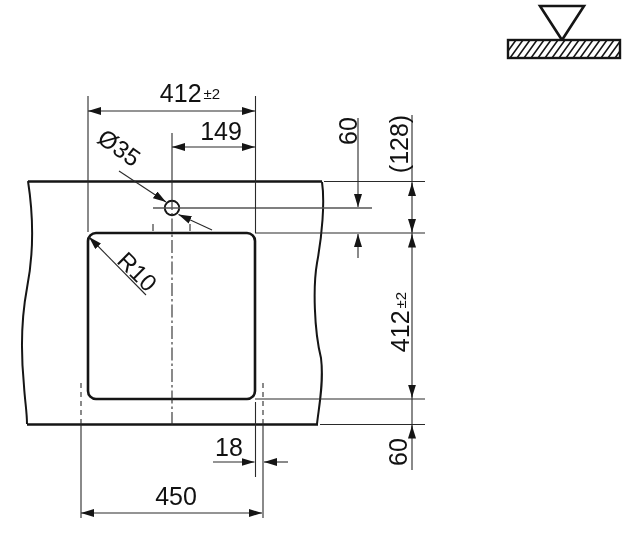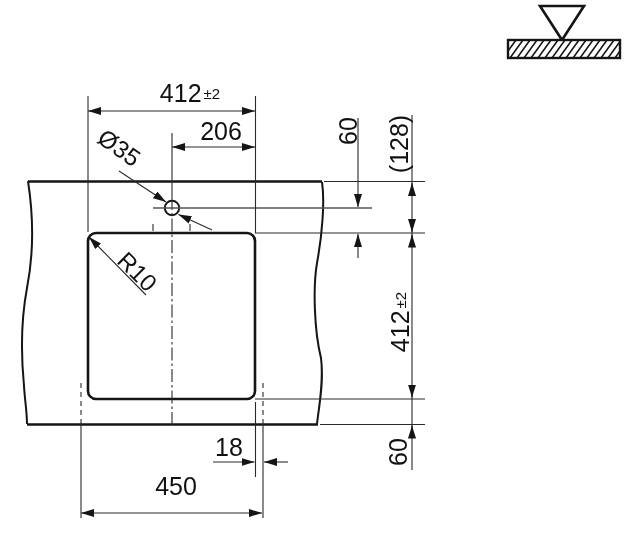--- a/index.html
+++ b/index.html
@@ -100,31 +100,31 @@
 
       <line x1="213" y1="462" x2="254.5" y2="462" marker-end="url(#arr)"></line>
       <line x1="288" y1="462" x2="264" y2="462" marker-end="url(#arr)"></line>
 
       <line x1="81" y1="513" x2="262" y2="513" marker-start="url(#arr)" marker-end="url(#arr)"></line>
     </g>
   </svg>
 
   <div class="dim" style="left:190px;top:93px;"><span>412</span><span class="tol">±2</span></div>
 
-  <div class="dim" style="left:221px;top:131px;">206</div>
+  <div class="dim" style="left:221px;top:131px;">149</div>
 
   <div class="dim diag35" style="left:119px;top:148px;font-size:24px;">Ø35</div>
 
   <div class="dim diag45" style="left:137px;top:272px;font-size:24px;">R10</div>
 
   <div class="dim rot" style="left:348px;top:131px;">60</div>
 
   <div class="dim rot" style="left:399px;top:144px;">(128)</div>
 
   <div class="dim rot" style="left:400px;top:322px;"><span>412</span><span class="tol">±2</span></div>
 
   <div class="dim rot" style="left:398px;top:452px;">60</div>
 
   <div class="dim" style="left:229px;top:447px;">18</div>
 
-  <div class="dim" style="left:176px;top:486px;">450</div>
+  <div class="dim" style="left:176px;top:496px;">450</div>
 
 </div>
 
 </body></html>

